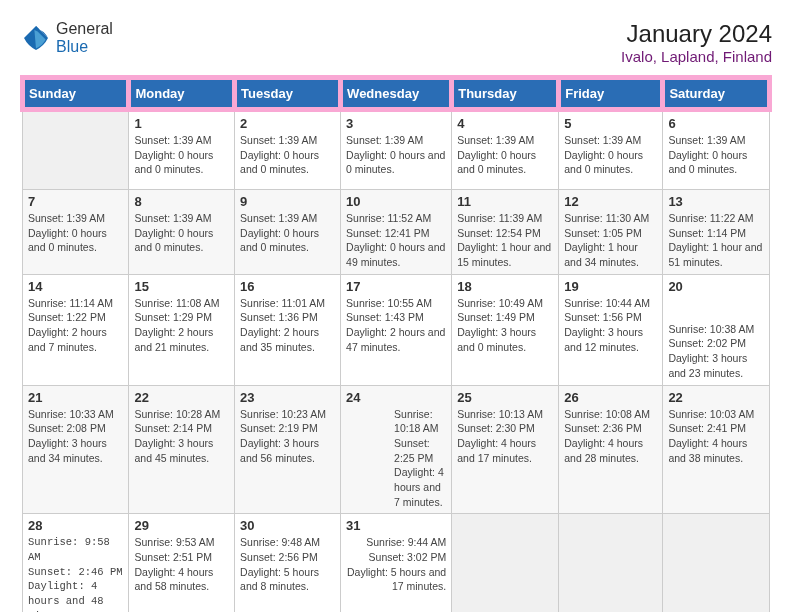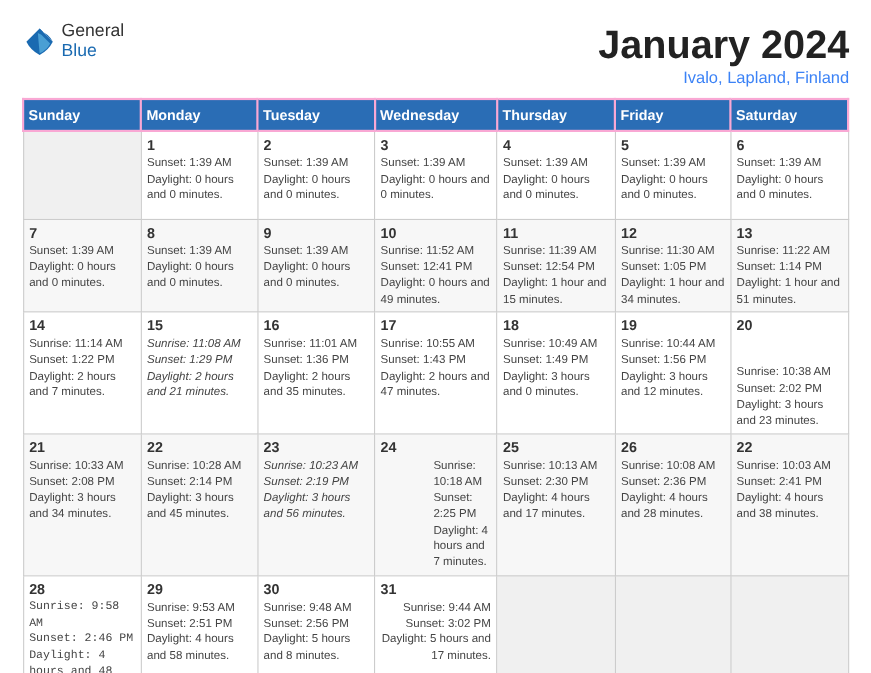--- a/index.html
+++ b/index.html
@@ -22,43 +22,43 @@
       gap: 4px;
     }
     .logo-general { color: #333; }
     .logo-blue { color: #1a6ab1; }
     .logo-icon {
       width: 32px;
       height: 32px;
     }
     .title-block { text-align: right; }
     .month-title {
-      font-size: 36px;
-      font-weight: bold;
+      font-size: 24px;
+      font-weight: normal;
       color: #222;
     }
     .location {
       font-size: 15px;
-      color: #3b82f6;
+      color: #701a75;
     }
     table {
       width: 100%;
       border-collapse: collapse;
       font-size: 11px;
     }
     thead tr {
       background: #2a6db5;
       color: #fff;
     }
     thead th {
       padding: 6px 4px;
       text-align: left;
       font-weight: bold;
       font-size: 13px;
-      border: 2px solid #f9a8d4;
+      border: 5px solid #f9a8d4;
     }
     tbody tr {
       vertical-align: top;
     }
     tbody td {
       border: 1px solid #ccc;
       padding: 4px 5px;
       height: 80px;
       width: 113px;
       color: #333;
@@ -198,21 +198,21 @@
       </tr>
       <tr>
         <td>
           <span class="day-num">14</span>
           <div class="day-info" style="white-space: pre-line;">Sunrise: 11:14 AM
 Sunset: 1:22 PM
 Daylight: 2 hours and 7 minutes.</div>
         </td>
         <td>
           <span class="day-num">15</span>
-          <div class="day-info" style="white-space: pre-line; font-style: italic;">Sunrise: 11:08 AM
+          <div class="day-info" style="white-space: pre-line;">Sunrise: 11:08 AM
 Sunset: 1:29 PM
 Daylight: 2 hours and 21 minutes.</div>
         </td>
         <td>
           <span class="day-num">16</span>
           <div class="day-info" style="white-space: pre-line;">Sunrise: 11:01 AM
 Sunset: 1:36 PM
 Daylight: 2 hours and 35 minutes.</div>
         </td>
         <td>
@@ -248,21 +248,21 @@
 Daylight: 3 hours and 34 minutes.</div>
         </td>
         <td>
           <span class="day-num">22</span>
           <div class="day-info" style="white-space: pre-line;">Sunrise: 10:28 AM
 Sunset: 2:14 PM
 Daylight: 3 hours and 45 minutes.</div>
         </td>
         <td>
           <span class="day-num">23</span>
-          <div class="day-info" style="white-space: pre-line; font-style: italic;">Sunrise: 10:23 AM
+          <div class="day-info" style="white-space: pre-line;">Sunrise: 10:23 AM
 Sunset: 2:19 PM
 Daylight: 3 hours and 56 minutes.</div>
         </td>
         <td>
           <span class="day-num">24</span>
           <div class="day-info" style="white-space: pre-line; margin-left: 48px;">Sunrise: 10:18 AM
 Sunset: 2:25 PM
 Daylight: 4 hours and 7 minutes.</div>
         </td>
         <td>

